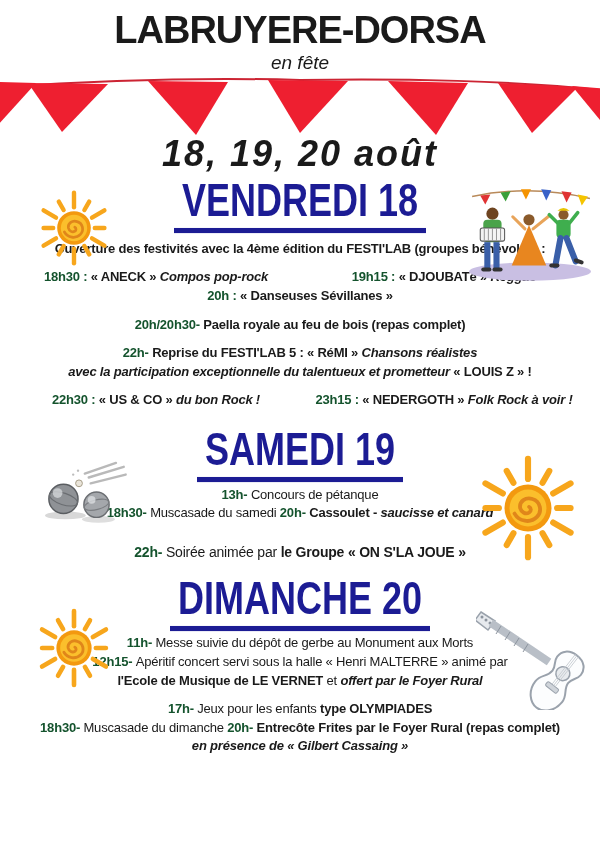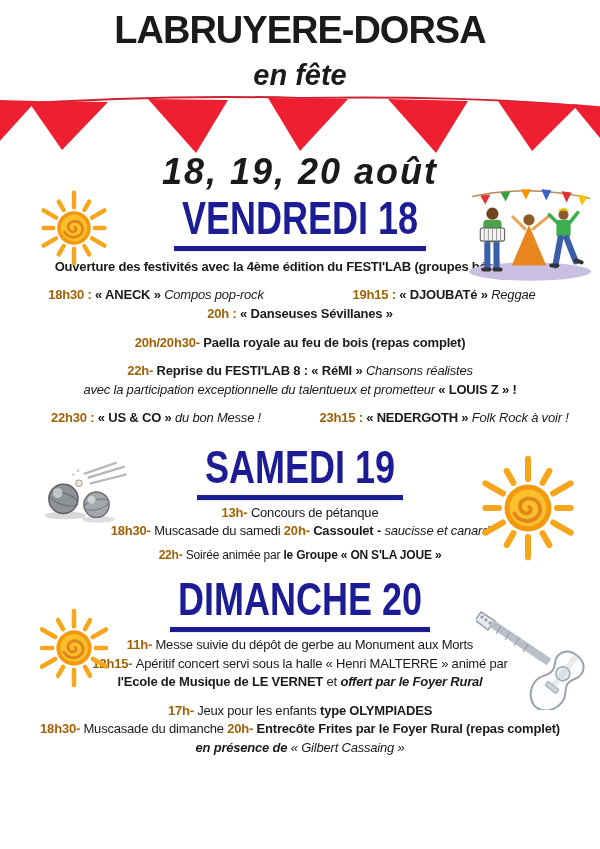--- a/index.html
+++ b/index.html
@@ -2,47 +2,47 @@
 <html><head>
 <meta charset="utf-8">
 <style>
   html,body{margin:0;padding:0;background:#fff;}
   .poster{
     width:600px;height:849px;position:relative;margin:0 auto;
     background:#ffffff;color:#1a1a1a;text-align:center;overflow:hidden;
     font-family:"Liberation Sans",sans-serif;
   }
   .title{font-size:38px;font-weight:bold;margin:10px 0 0;line-height:1.08;letter-spacing:-1px;}
-  .subtitle{font-size:29px;font-weight:bold;font-style:italic;margin-top:8px;}
+  .subtitle{font-size:19px;font-weight:normal;font-style:italic;margin-top:1px;}
   .bunting{display:block;width:600px;height:60px;margin-top:1px;}
   .dates{font-size:36px;font-weight:bold;font-style:italic;letter-spacing:2px;margin-top:-2px;}
 
   section{position:relative;}
   #sec-vendredi{margin-top:8px;}
   #sec-samedi{margin-top:24px;}
   #sec-dimanche{margin-top:20px;}
 
   .heading{line-height:1;}
   .heading-text{
     display:inline-block;color:#1c1c94;font-weight:bold;font-size:36px;
     line-height:1.02;transform:scaleY(1.28);transform-origin:center 60%;
     border-bottom:4px solid #1c1c94;padding:2px 8px 2px;letter-spacing:0px;
   }
 
   .lines{margin-top:6px;}
   .line{font-size:13px;line-height:1.2;margin:3px auto;letter-spacing:-0.2px;}
   .line.first{margin-top:10px;}
   .line.gap{margin-top:13px;}
-  .line.lg{font-size:12px;margin-top:9px;letter-spacing:-0.2px;}
+  .line.lg{font-size:14px;margin-top:23px;letter-spacing:-0.2px;}
   .line.cols{display:flex;width:96%;}
   .col{flex:1;}
 
-  .seg-tb{color:#a16207;font-weight:bold;}
+  .seg-tb{color:#14532d;font-weight:bold;}
   .seg-b{font-weight:bold;}
-  .seg-bi{font-weight:normal;font-style:italic;text-align:center;}
+  .seg-bi{font-weight:bold;font-style:italic;text-align:center;}
   .seg-i{font-style:italic;font-weight:bold;}
   .seg-r{}
 
   .art{position:absolute;}
   .art-sun-1{left:22px;top:188px;width:104px;height:80px;}
   .art-dancers{right:4px;top:182px;width:132px;height:102px;}
   .art-petanque{left:30px;top:460px;width:98px;height:70px;}
   .art-sun-2{right:6px;top:452px;width:132px;height:112px;}
   .art-sun-3{left:26px;top:606px;width:96px;height:84px;}
   .art-guitar{right:2px;top:610px;width:122px;height:100px;}
@@ -99,24 +99,24 @@
       <span class="heading-text">VENDREDI 18</span>
     </div>
     <div class="lines">
         <div class="line gap"><span class="seg-b">Ouverture des festivités avec la 4ème édition du FESTI'LAB (groupes bénévoles) :</span></div>
         <div class="line gap cols">
           <div class="col"><span class="seg-tb">18h30 : </span><span class="seg-b">« ANECK » </span><span class="seg-bi">Compos pop-rock</span></div>
           <div class="col"><span class="seg-tb">19h15 : </span><span class="seg-b">« DJOUBATé » </span><span class="seg-bi">Reggae</span></div>
         </div>
         <div class="line "><span class="seg-tb">20h : </span><span class="seg-b">« Danseuses Sévillanes »</span></div>
         <div class="line gap"><span class="seg-tb">20h/20h30- </span><span class="seg-b">Paella royale au feu de bois (repas complet)</span></div>
-        <div class="line gap"><span class="seg-tb">22h- </span><span class="seg-b">Reprise du FESTI'LAB 8 : « RéMI » </span><span class="seg-bi">Chansons réalistes</span></div>
+        <div class="line gap"><span class="seg-tb">22h- </span><span class="seg-b">Reprise du FESTI'LAB 5 : « RéMI » </span><span class="seg-bi">Chansons réalistes</span></div>
         <div class="line "><span class="seg-bi">avec la participation exceptionnelle du talentueux et prometteur </span><span class="seg-b">« LOUIS Z » !</span></div>
         <div class="line gap cols">
-          <div class="col"><span class="seg-tb">22h30 : </span><span class="seg-b">« US &amp; CO » </span><span class="seg-bi">du bon Messe !</span></div>
+          <div class="col"><span class="seg-tb">22h30 : </span><span class="seg-b">« US &amp; CO » </span><span class="seg-bi">du bon Rock !</span></div>
           <div class="col"><span class="seg-tb">23h15 : </span><span class="seg-b">« NEDERGOTH » </span><span class="seg-bi">Folk Rock à voir !</span></div>
         </div>
       </div>
   </section>
 
   <section id="sec-samedi">
     <div class="heading">
       <span class="heading-text">SAMEDI 19</span>
     </div>
     <div class="lines">

